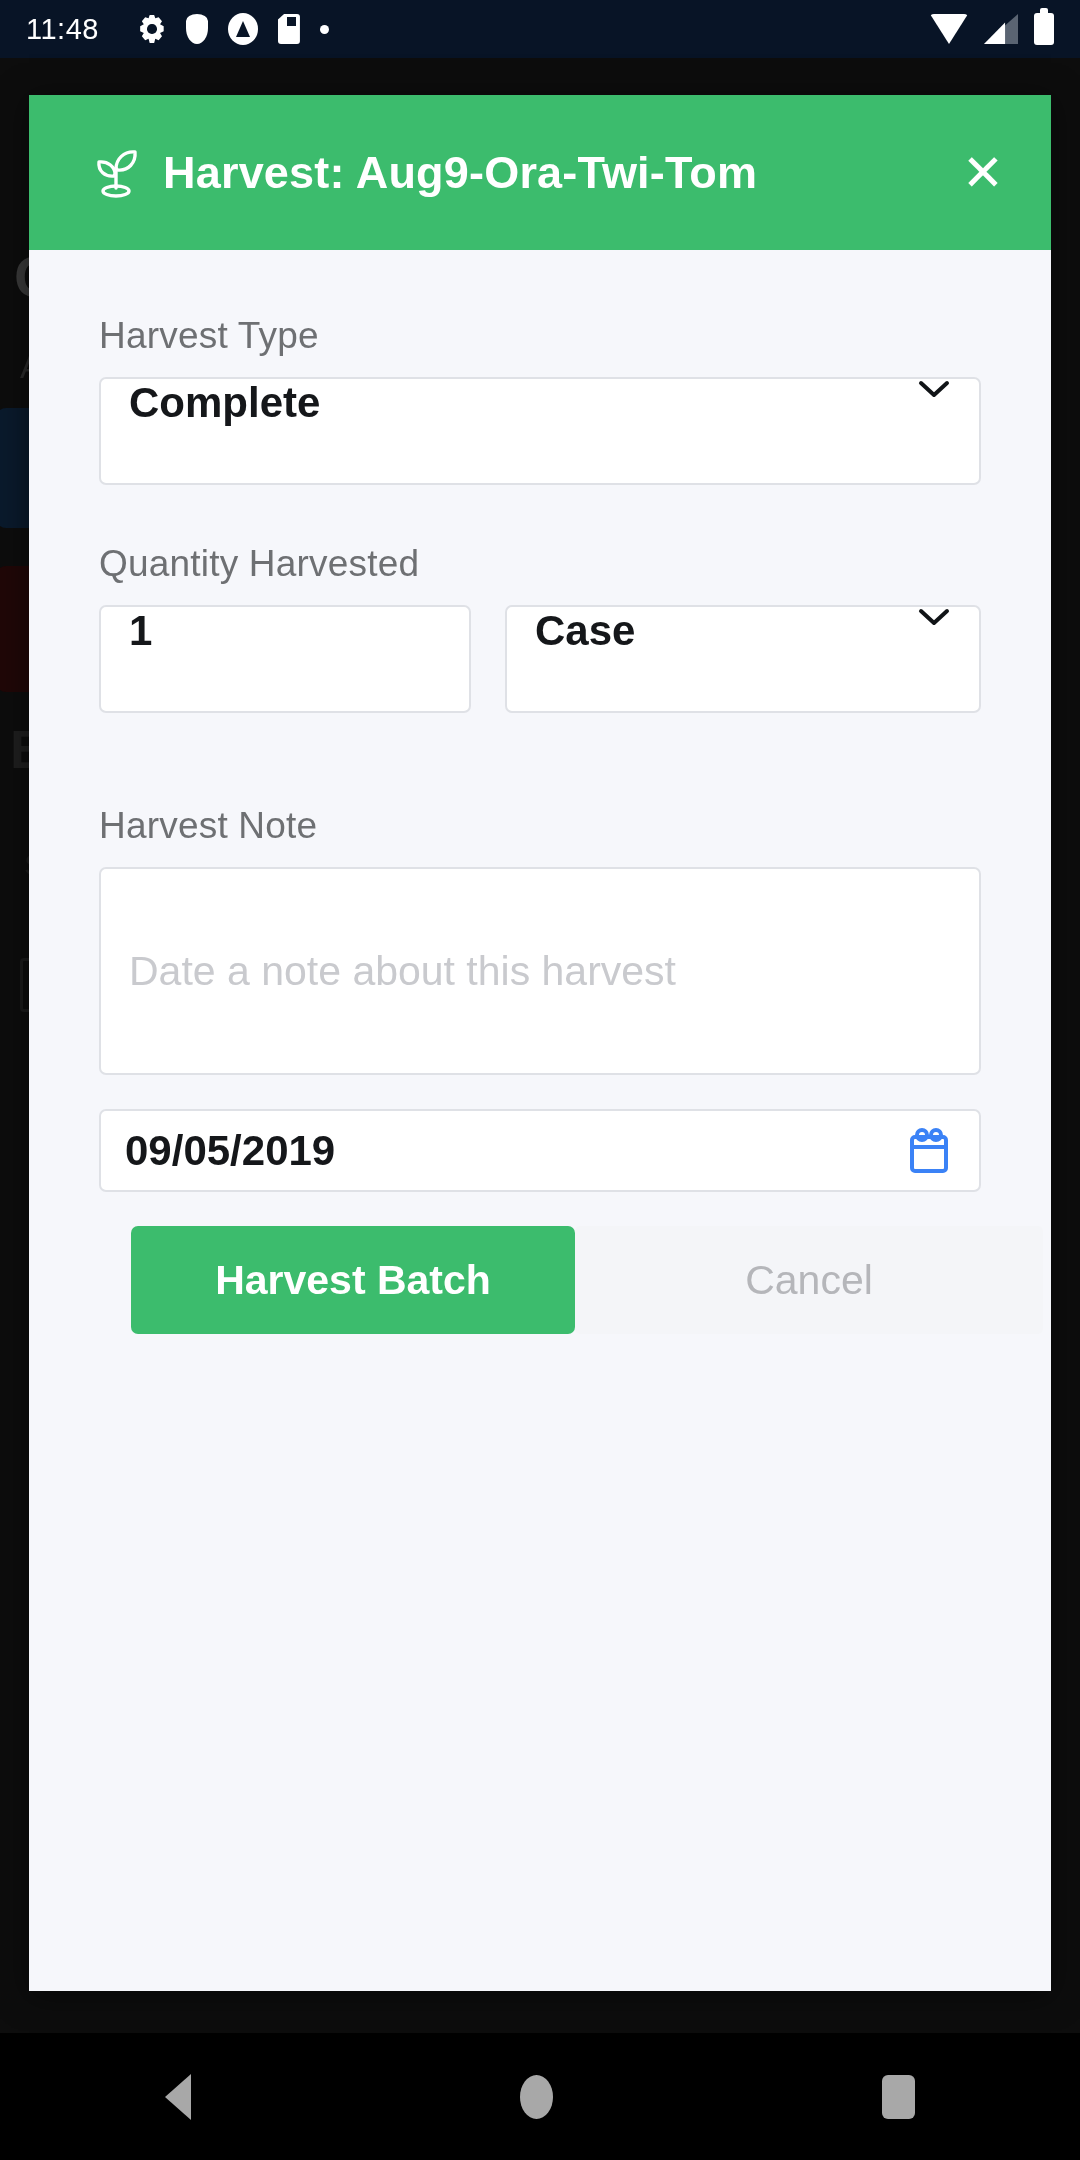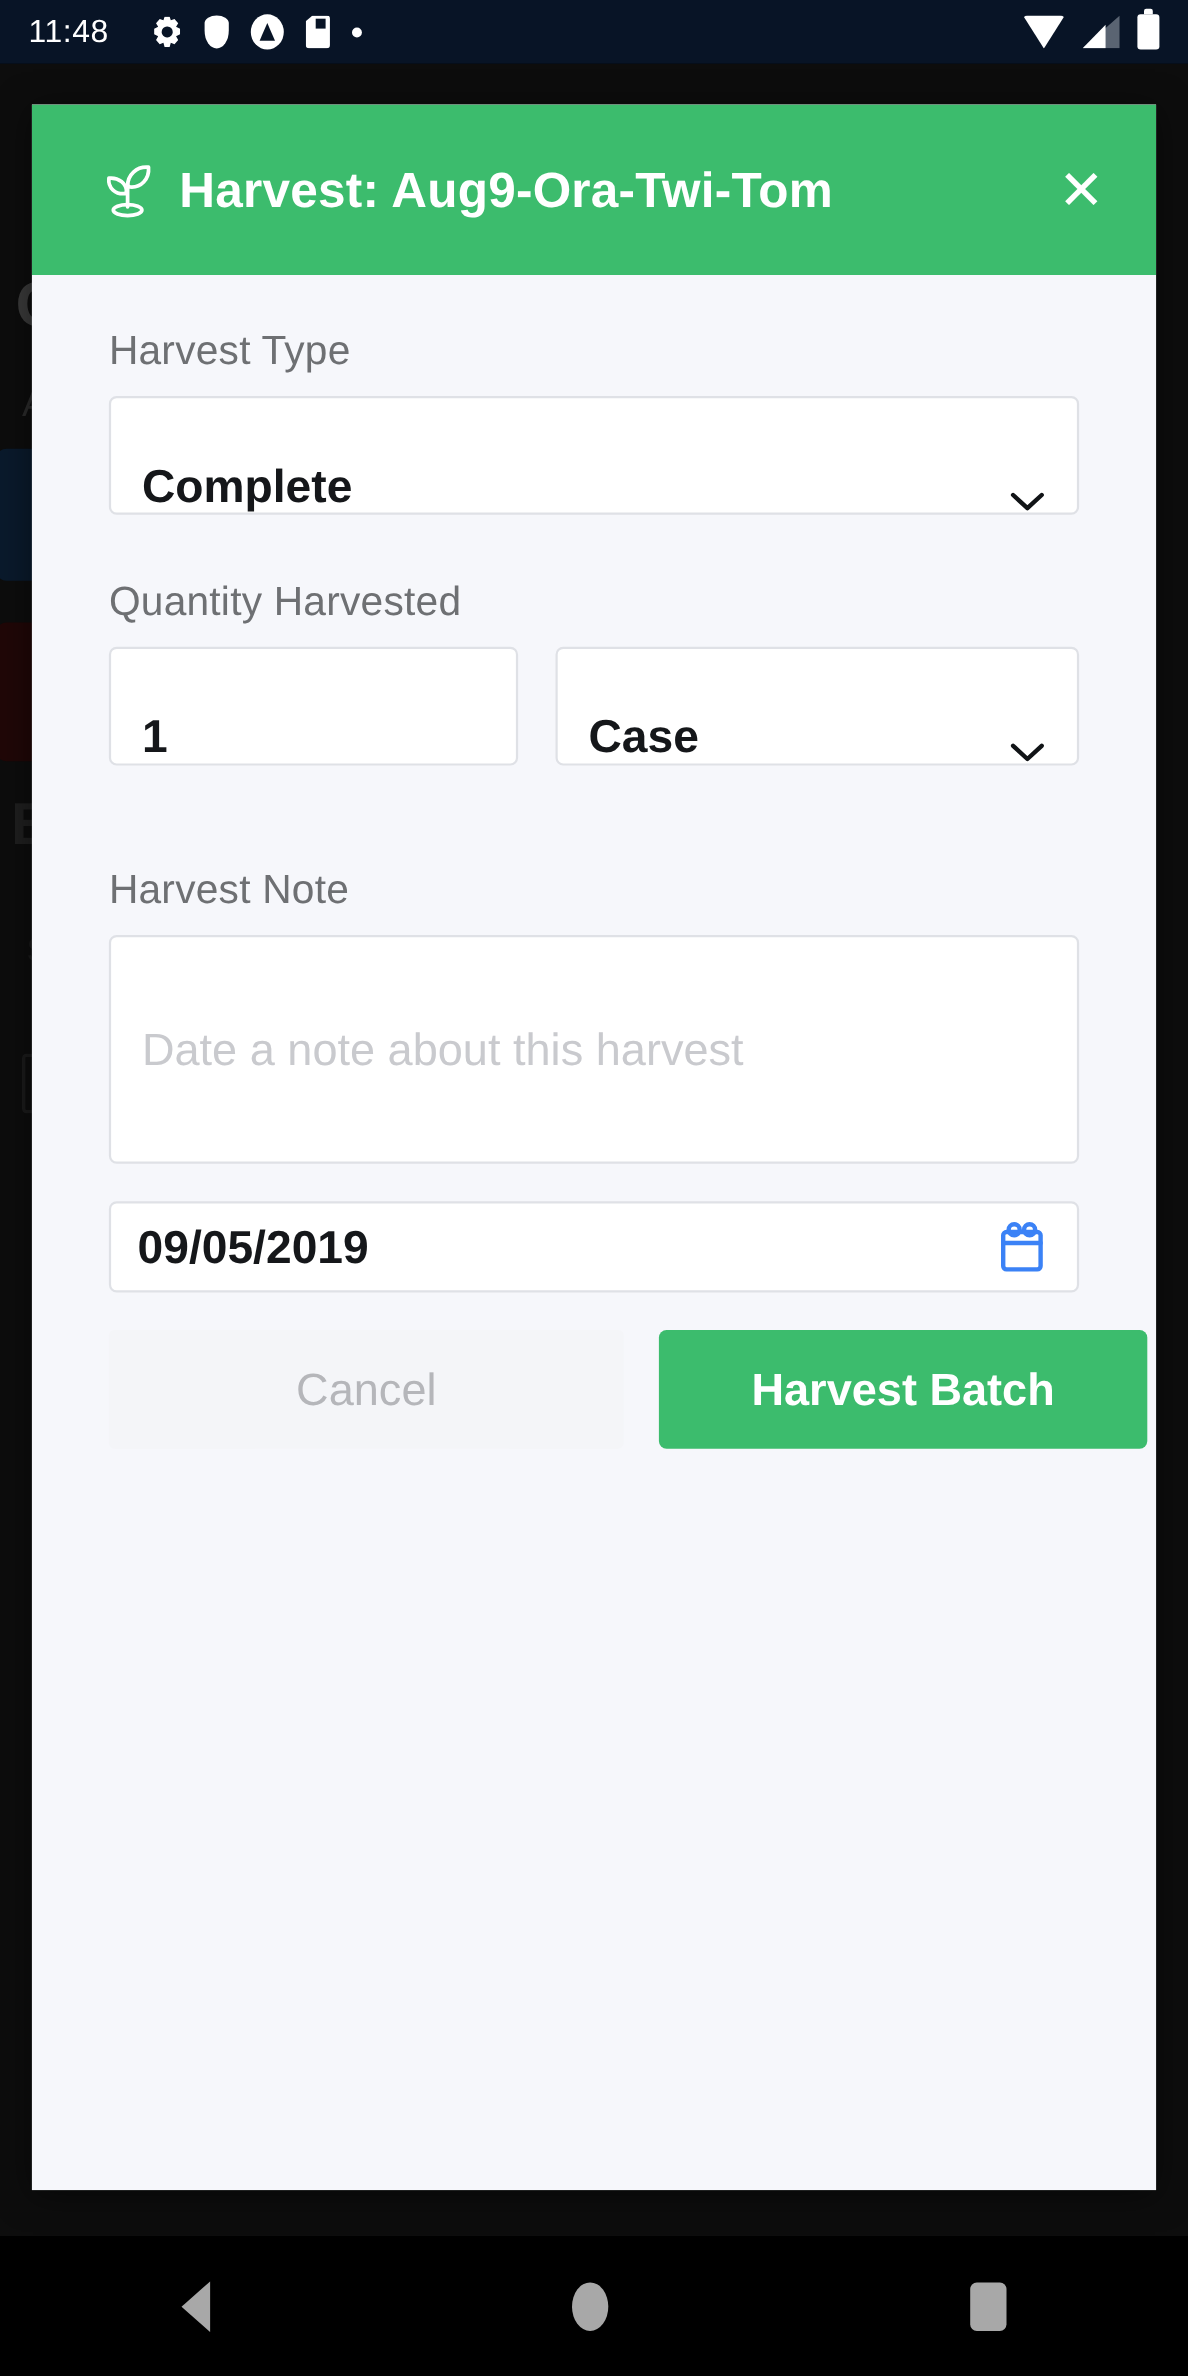--- a/index.html
+++ b/index.html
@@ -153,33 +153,33 @@
     letter-spacing: .2px; white-space: nowrap;
   }
   #dlg-header .closebtn {
     margin-left: auto; color: #ffffff; font-size: 50px;
     font-weight: 400; line-height: 1;
     width: 64px; height: 64px;
     display: flex; align-items: center; justify-content: center;
     cursor: pointer;
   }
 
-  #dlg-body { padding: 48px 70px 0 70px; }
+  #dlg-body { padding: 65px 70px 0 70px; }
 
   .fieldlabel {
     font-size: 37px; color: #6e7073; font-weight: 500;
     margin-bottom: 20px; letter-spacing: .2px;
   }
 
   .control {
     background: #ffffff;
     border: 2px solid #dfe1e6;
     border-radius: 7px;
     height: 108px;
-    display: flex; align-items: flex-end;
+    display: flex; align-items: flex-start;
     padding: 0 28px;
   }
   .control .val {
     font-size: 42px; color: #15171a; font-weight: 700;
   }
   .chev {
     margin-left: auto;
     width: 34px; height: 20px;
   }
   .chev svg { display: block; }
@@ -346,22 +346,22 @@
           <svg viewBox="0 0 48 52" width="48" height="52" fill="none" stroke="#3b82f6" stroke-width="4" stroke-linecap="round" stroke-linejoin="round">
             <rect x="7" y="12" width="34" height="34" rx="3"></rect>
             <path d="M7 22 L41 22"></path>
             <circle cx="17" cy="10" r="5"></circle>
             <circle cx="31" cy="10" r="5"></circle>
           </svg>
         </span>
       </div>
 
       <div id="btnrow">
+        <div id="harvest-btn">Harvest Batch</div>
         <div id="cancel-btn">Cancel</div>
-        <div id="harvest-btn">Harvest Batch</div>
       </div>
 
     </div>
   </div>
 
   <div id="navbar">
     <span class="back"></span>
     <span class="home"></span>
     <span class="recent"></span>
   </div>

